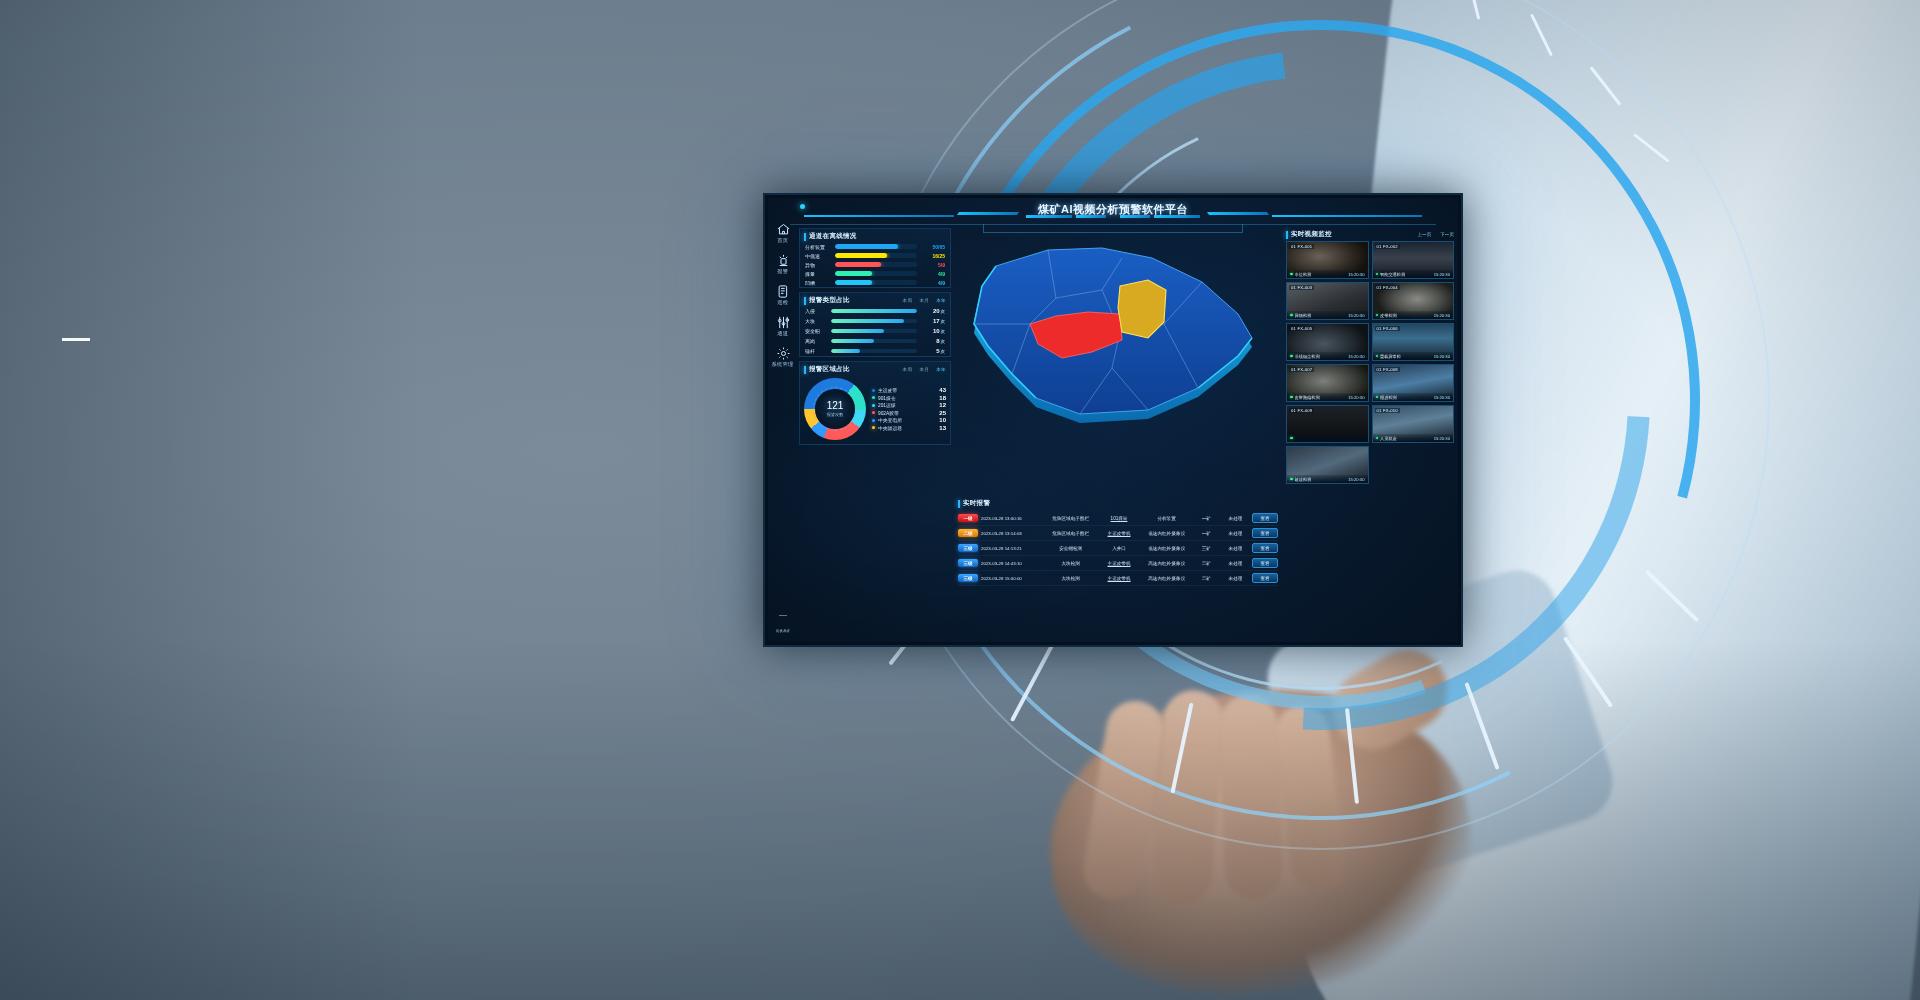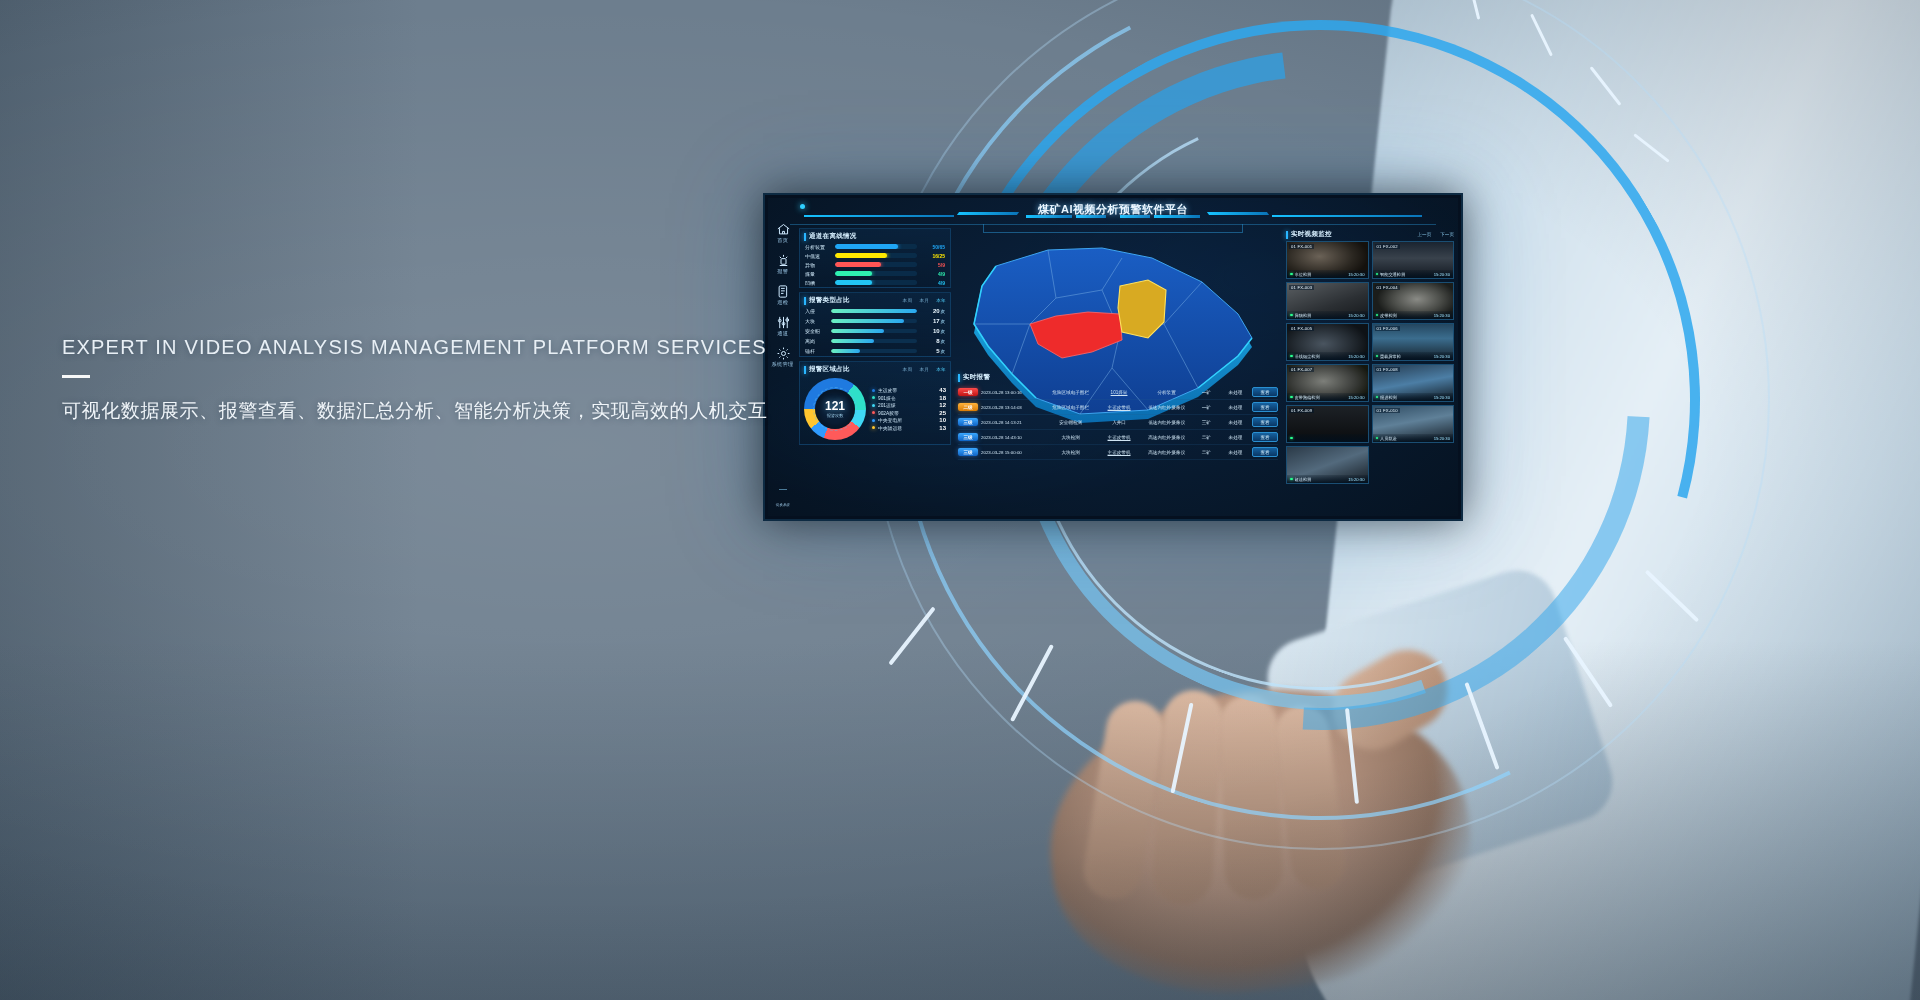--- a/index.html
+++ b/index.html
@@ -55,21 +55,21 @@
   .r4 { left:150px; top:170px; width:580px; height:580px; border-width:3px; border-top-color:rgba(190,228,252,.8); border-left-color:rgba(190,228,252,.8); transform:rotate(-70deg); }
   .r5 { left:-10px; top:10px; width:900px; height:900px; border-width:2px; border-color:rgba(180,220,250,.35); transform:rotate(0deg); }
   .arc-thick { position:absolute; left:95px; top:110px; width:700px; height:700px; border-radius:50%;
     border:26px solid transparent; border-top-color:rgba(45,160,230,.75); transform:rotate(-52deg); }
   .arc-thick2 { position:absolute; left:135px; top:150px; width:620px; height:620px; border-radius:50%;
     border:14px solid transparent; border-bottom-color:rgba(120,200,245,.7); transform:rotate(26deg); }
   .dash { position:absolute; background:#e8f4ff; border-radius:2px; opacity:.95; }
 
   
   #monitor {
-    position:absolute; left:763px; top:193px; width:700px; height:328px;
+    position:absolute; left:763px; top:193px; width:700px; height:454px;
     background:#05101f; border:2px solid #0d2a42;
     box-shadow:0 0 40px rgba(0,0,0,.55), 0 0 90px rgba(30,120,190,.25);
     overflow:hidden;
   }
   #screen { position:absolute; inset:3px; background:
       radial-gradient(90% 120% at 50% 40%, #0b2340 0%, #071729 55%, #040d18 100%);
     overflow:hidden; }
   .screen-noise { position:absolute; inset:0; opacity:.25;
     background:
       radial-gradient(40% 30% at 25% 70%, rgba(30,90,150,.35), rgba(0,0,0,0)),
@@ -133,21 +133,21 @@
   .t2-val i { font-size:4.4px; font-style:normal; color:#8fc4e2; margin-left:1px; }
 
   
   .donut-wrap { display:flex; padding:3px 4px 4px 4px; gap:4px; align-items:center; }
   .donut { position:relative; width:62px; height:62px; flex:none; }
   .donut-ring { position:absolute; inset:0; border-radius:50%; }
   .donut-hole { position:absolute; inset:11px; border-radius:50%;
     background:radial-gradient(circle, #0a1e36 60%, #0d2d4c 100%);
     box-shadow:inset 0 0 8px rgba(0,0,0,.7); display:flex; flex-direction:column;
     align-items:center; justify-content:center; }
-  .donut-hole .num { font-size:12px; color:#fff; font-weight:700; line-height:1; text-shadow:0 0 6px rgba(120,210,255,.8); }
+  .donut-hole .num { font-size:10px; color:#fff; font-weight:400; line-height:1; text-shadow:0 0 6px rgba(120,210,255,.8); }
   .donut-hole .cap { font-size:4.2px; color:#9fd0ea; margin-top:1px; }
   .donut-dash { position:absolute; inset:9px; border-radius:50%; border:1px dashed rgba(90,190,240,.5); }
   .legend { flex:1; display:flex; flex-direction:column; gap:1.5px; padding-left:2px; }
   .lg-row { display:flex; align-items:center; gap:3px; }
   .lg-dot { width:3px; height:3px; border-radius:50%; flex:none; }
   .lg-lb { font-size:4.8px; color:#cfe8f8; flex:1; white-space:nowrap; }
   .lg-val { font-size:6px; color:#fff; font-weight:700; width:14px; text-align:right; }
 
   
   .center { position:absolute; left:186px; top:30px; right:178px; bottom:4px; }
@@ -680,16 +680,14 @@
       <span class="vtime">15:20:30</span>
     </div>
   </div>
         </div>
     </div>
 
   </div>
 </div>
 
 <div class="mk">
-  <div class="mk-h2">EXPERT IN VIDEO ANALYSIS MANAGEMENT PLATFORM SERVICES</div>
   <div class="mk-rule"></div>
-  <div class="mk-p">可视化数据展示、报警查看、数据汇总分析、智能分析决策，实现高效的人机交互</div>
 </div>
 
 </body></html>

